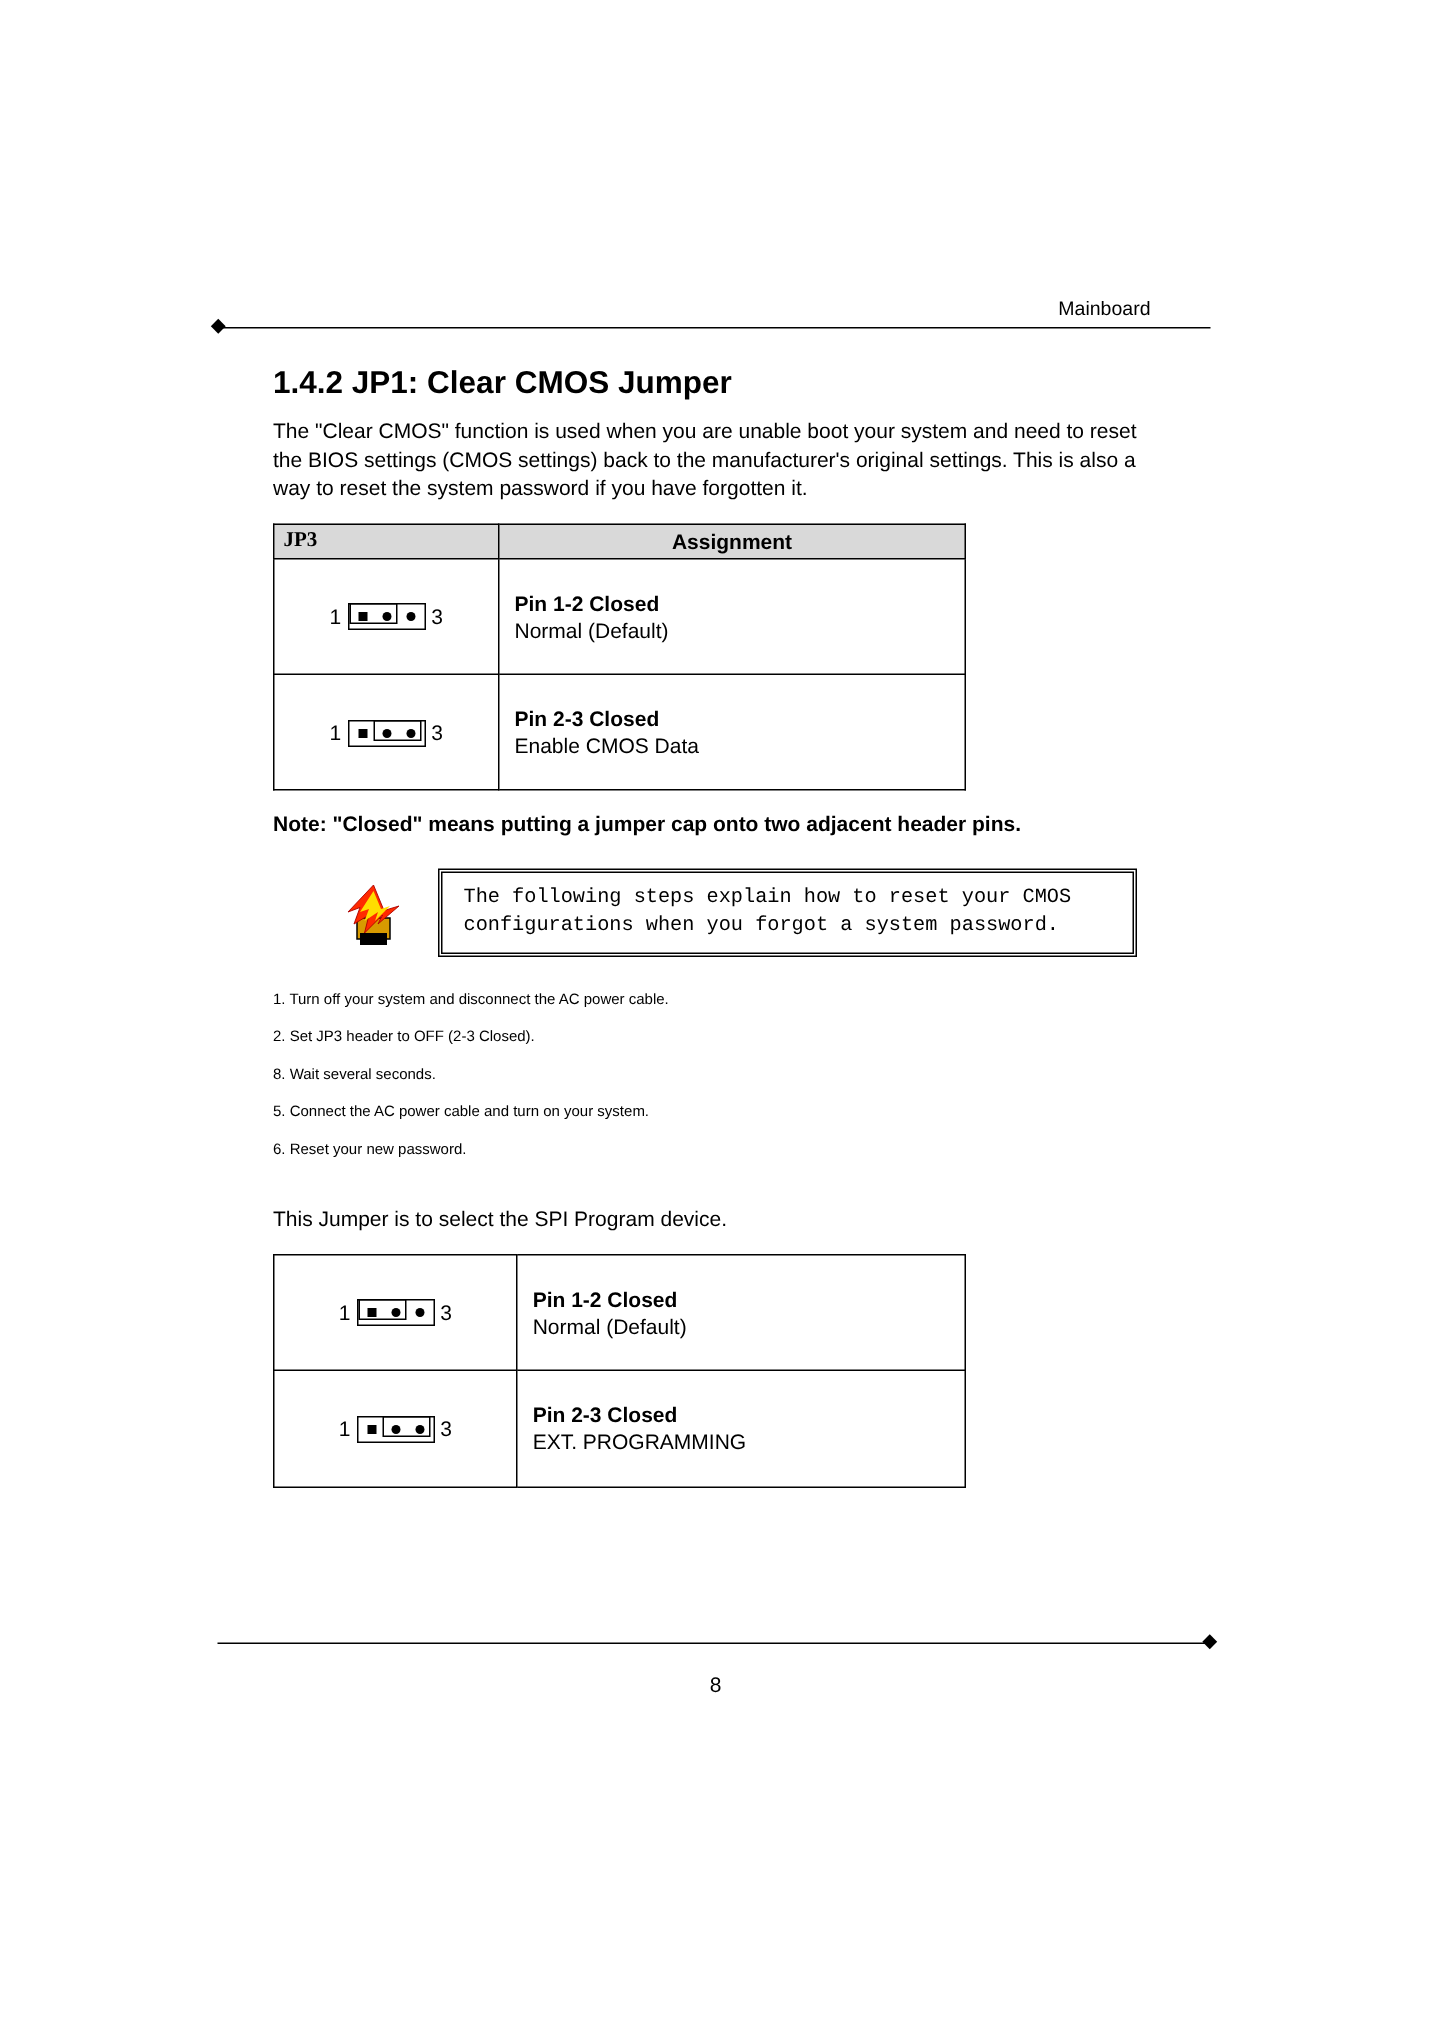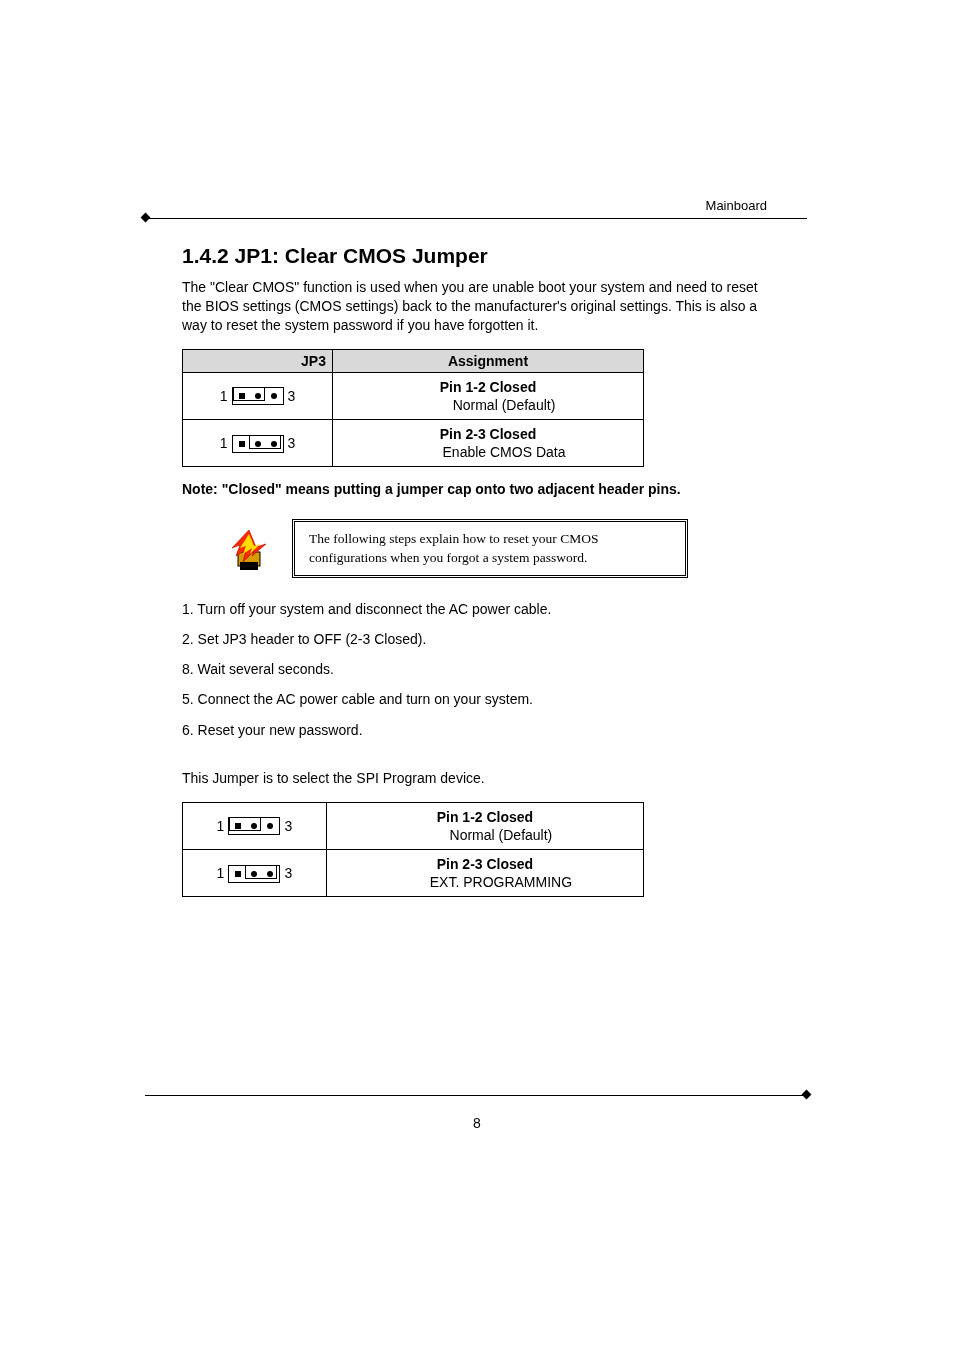--- a/index.html
+++ b/index.html
@@ -12,32 +12,32 @@
   .bottom-rule-wrap { position: absolute; bottom: 255px; left: 145px; right: 147px; }
   .bottom-rule { border: none; border-top: 1.5px solid #000; }
   .dot-br { position: absolute; top: -4px; right: -3px; width: 7px; height: 7px; }
   .diamond { transform: rotate(45deg); background: #000; }
   .content { position: absolute; top: 244px; left: 182px; right: 187px; }
   h2.section { font-size: 21px; font-weight: bold; margin-bottom: 10px; }
   p.body { font-size: 14px; line-height: 1.35; margin-bottom: 14px; }
   table.jumper { border-collapse: collapse; width: 462px; margin-bottom: 14px; }
   table.jumper th, table.jumper td { border: 1px solid #000; font-size: 14px; vertical-align: middle; }
   table.jumper th { background: #d9d9d9; font-weight: bold; padding: 3px 6px; }
-  table.jumper th.col1 { width: 150px; text-align: right; }
+  table.jumper th.col1 { width: 150px; text-align: left; font-family: Liberation Serif, serif; }
   table.jumper th.col2 { text-align: center; }
   table.jumper td.diagram { text-align: center; padding: 4px 6px; }
-  table.jumper td.assign { padding: 5px 10px; text-align: center; }
+  table.jumper td.assign { padding: 20px 10px; text-align: left; }
   .assign-bold { font-weight: bold; display: block; line-height: 1.3; }
-  .assign-norm { display: block; line-height: 1.3; margin-left: 32px; }
+  .assign-norm { display: block; line-height: 1.3; }
   .note { font-size: 14px; font-weight: bold; margin-bottom: 22px; }
   .tip-wrap { display: flex; align-items: center; gap: 20px; margin: 0 0 22px 44px; }
   .tip-icon { width: 46px; height: 46px; flex: 0 0 46px; }
-  .tip-box { border: 3px double #000; padding: 8px 14px; font-family: Liberation Serif, serif; font-size: 13.5px; line-height: 1.35; width: 396px; }
+  .tip-box { border: 3px double #000; padding: 8px 14px; font-family: Liberation Mono, monospace; font-size: 13.5px; line-height: 1.35; width: 466px; }
   ol.steps { list-style: none; margin-bottom: 30px; }
-  ol.steps li { font-size: 14px; margin-bottom: 12px; line-height: 1.3; }
+  ol.steps li { font-size: 10px; margin-bottom: 12px; line-height: 1.3; }
   .page-number { position: absolute; bottom: 220px; left: 0; right: 0; text-align: center; font-size: 14px; }
 
   
   .jd { display: inline-flex; align-items: center; gap: 4px; font-size: 14px; }
   .jd .lbl { font-size: 14px; }
   .jd-box { display: inline-flex; border: 1px solid #000; padding: 1px; gap: 0; }
   .pin { width: 16px; height: 14px; display: flex; align-items: center; justify-content: center; position: relative; }
   .pin::after { content: ""; width: 6px; height: 6px; background: #000; border-radius: 50%; display: block; }
   .pin.square::after { border-radius: 0; width: 6px; height: 6px; }
   .cap12 { position: absolute; border: 1px solid #000; height: 14px; left: 1px; width: 32px; top: 1px; pointer-events: none; }

